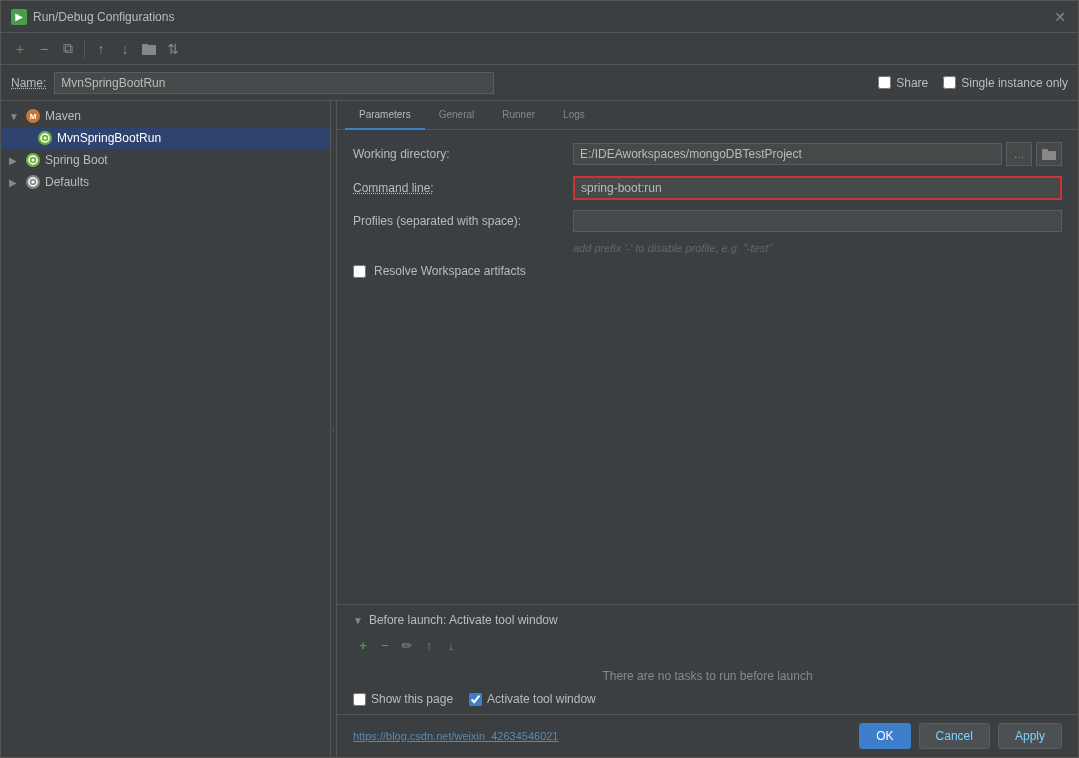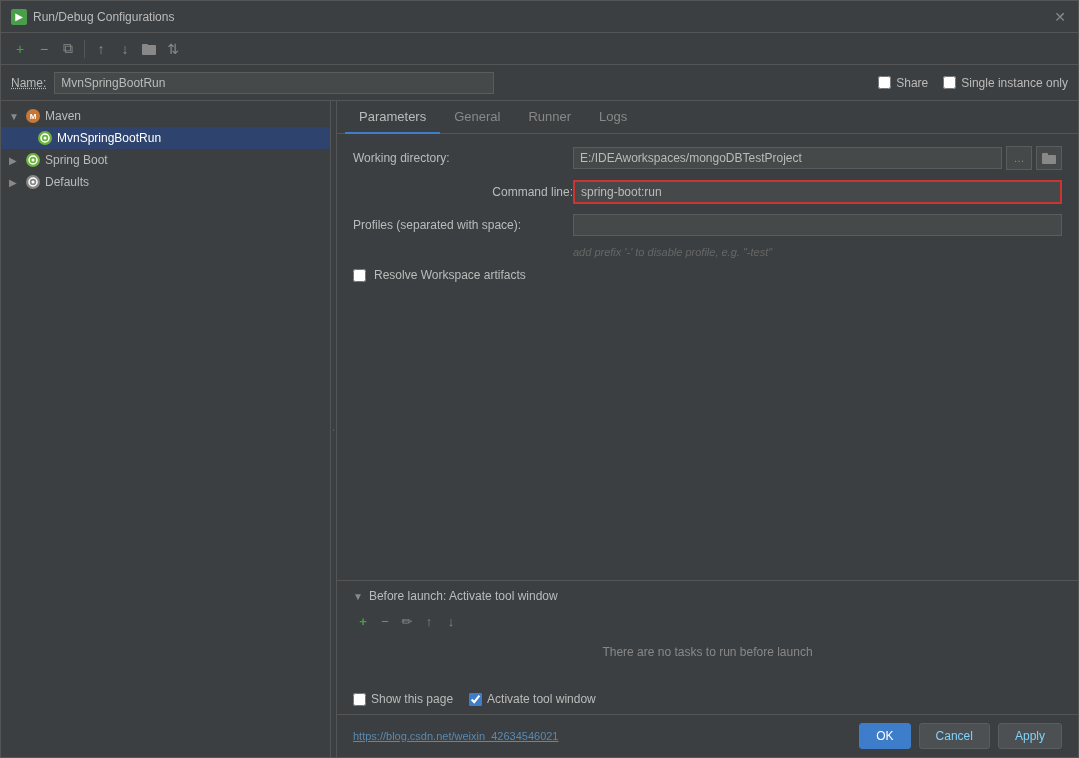--- a/index.html
+++ b/index.html
@@ -240,21 +240,21 @@
     .tabs {
       display: flex;
       background: #3c3f41;
       border-bottom: 1px solid #555;
       padding: 0 8px;
     }
 
     .tab {
       padding: 8px 14px;
       cursor: pointer;
-      font-size: 13px;
+      font-size: 10px;
       color: #888;
       border-bottom: 2px solid transparent;
       margin-bottom: -1px;
     }
     .tab.active { color: #bbbbbb; border-bottom-color: #3d7dca; }
 
     .params-content {
       flex: 1;
       padding: 12px 16px;
       overflow-y: auto;
@@ -267,22 +267,22 @@
     }
 
     .form-label {
       width: 220px;
       color: #bbbbbb;
       font-size: 12px;
       flex-shrink: 0;
     }
 
     .form-label.underline {
+      text-decoration: underline;
       text-decoration-style: dotted;
-      text-align: right;
     }
 
     .form-input {
       flex: 1;
       background: #45494a;
       border: 1px solid #5a5d5e;
       color: #bbbbbb;
       padding: 3px 6px;
       font-size: 12px;
       outline: none;
@@ -374,21 +374,21 @@
       color: #888;
       font-size: 12px;
       text-align: center;
       padding: 8px 0;
     }
 
     .show-page-row {
       display: flex;
       align-items: center;
       gap: 16px;
-      margin-top: 25px;
+      margin-top: 1px;
     }
 
     .bottom-bar {
       border-top: 1px solid #555;
       padding: 8px 16px;
       display: flex;
       align-items: center;
       justify-content: flex-end;
       gap: 8px;
       position: relative;

